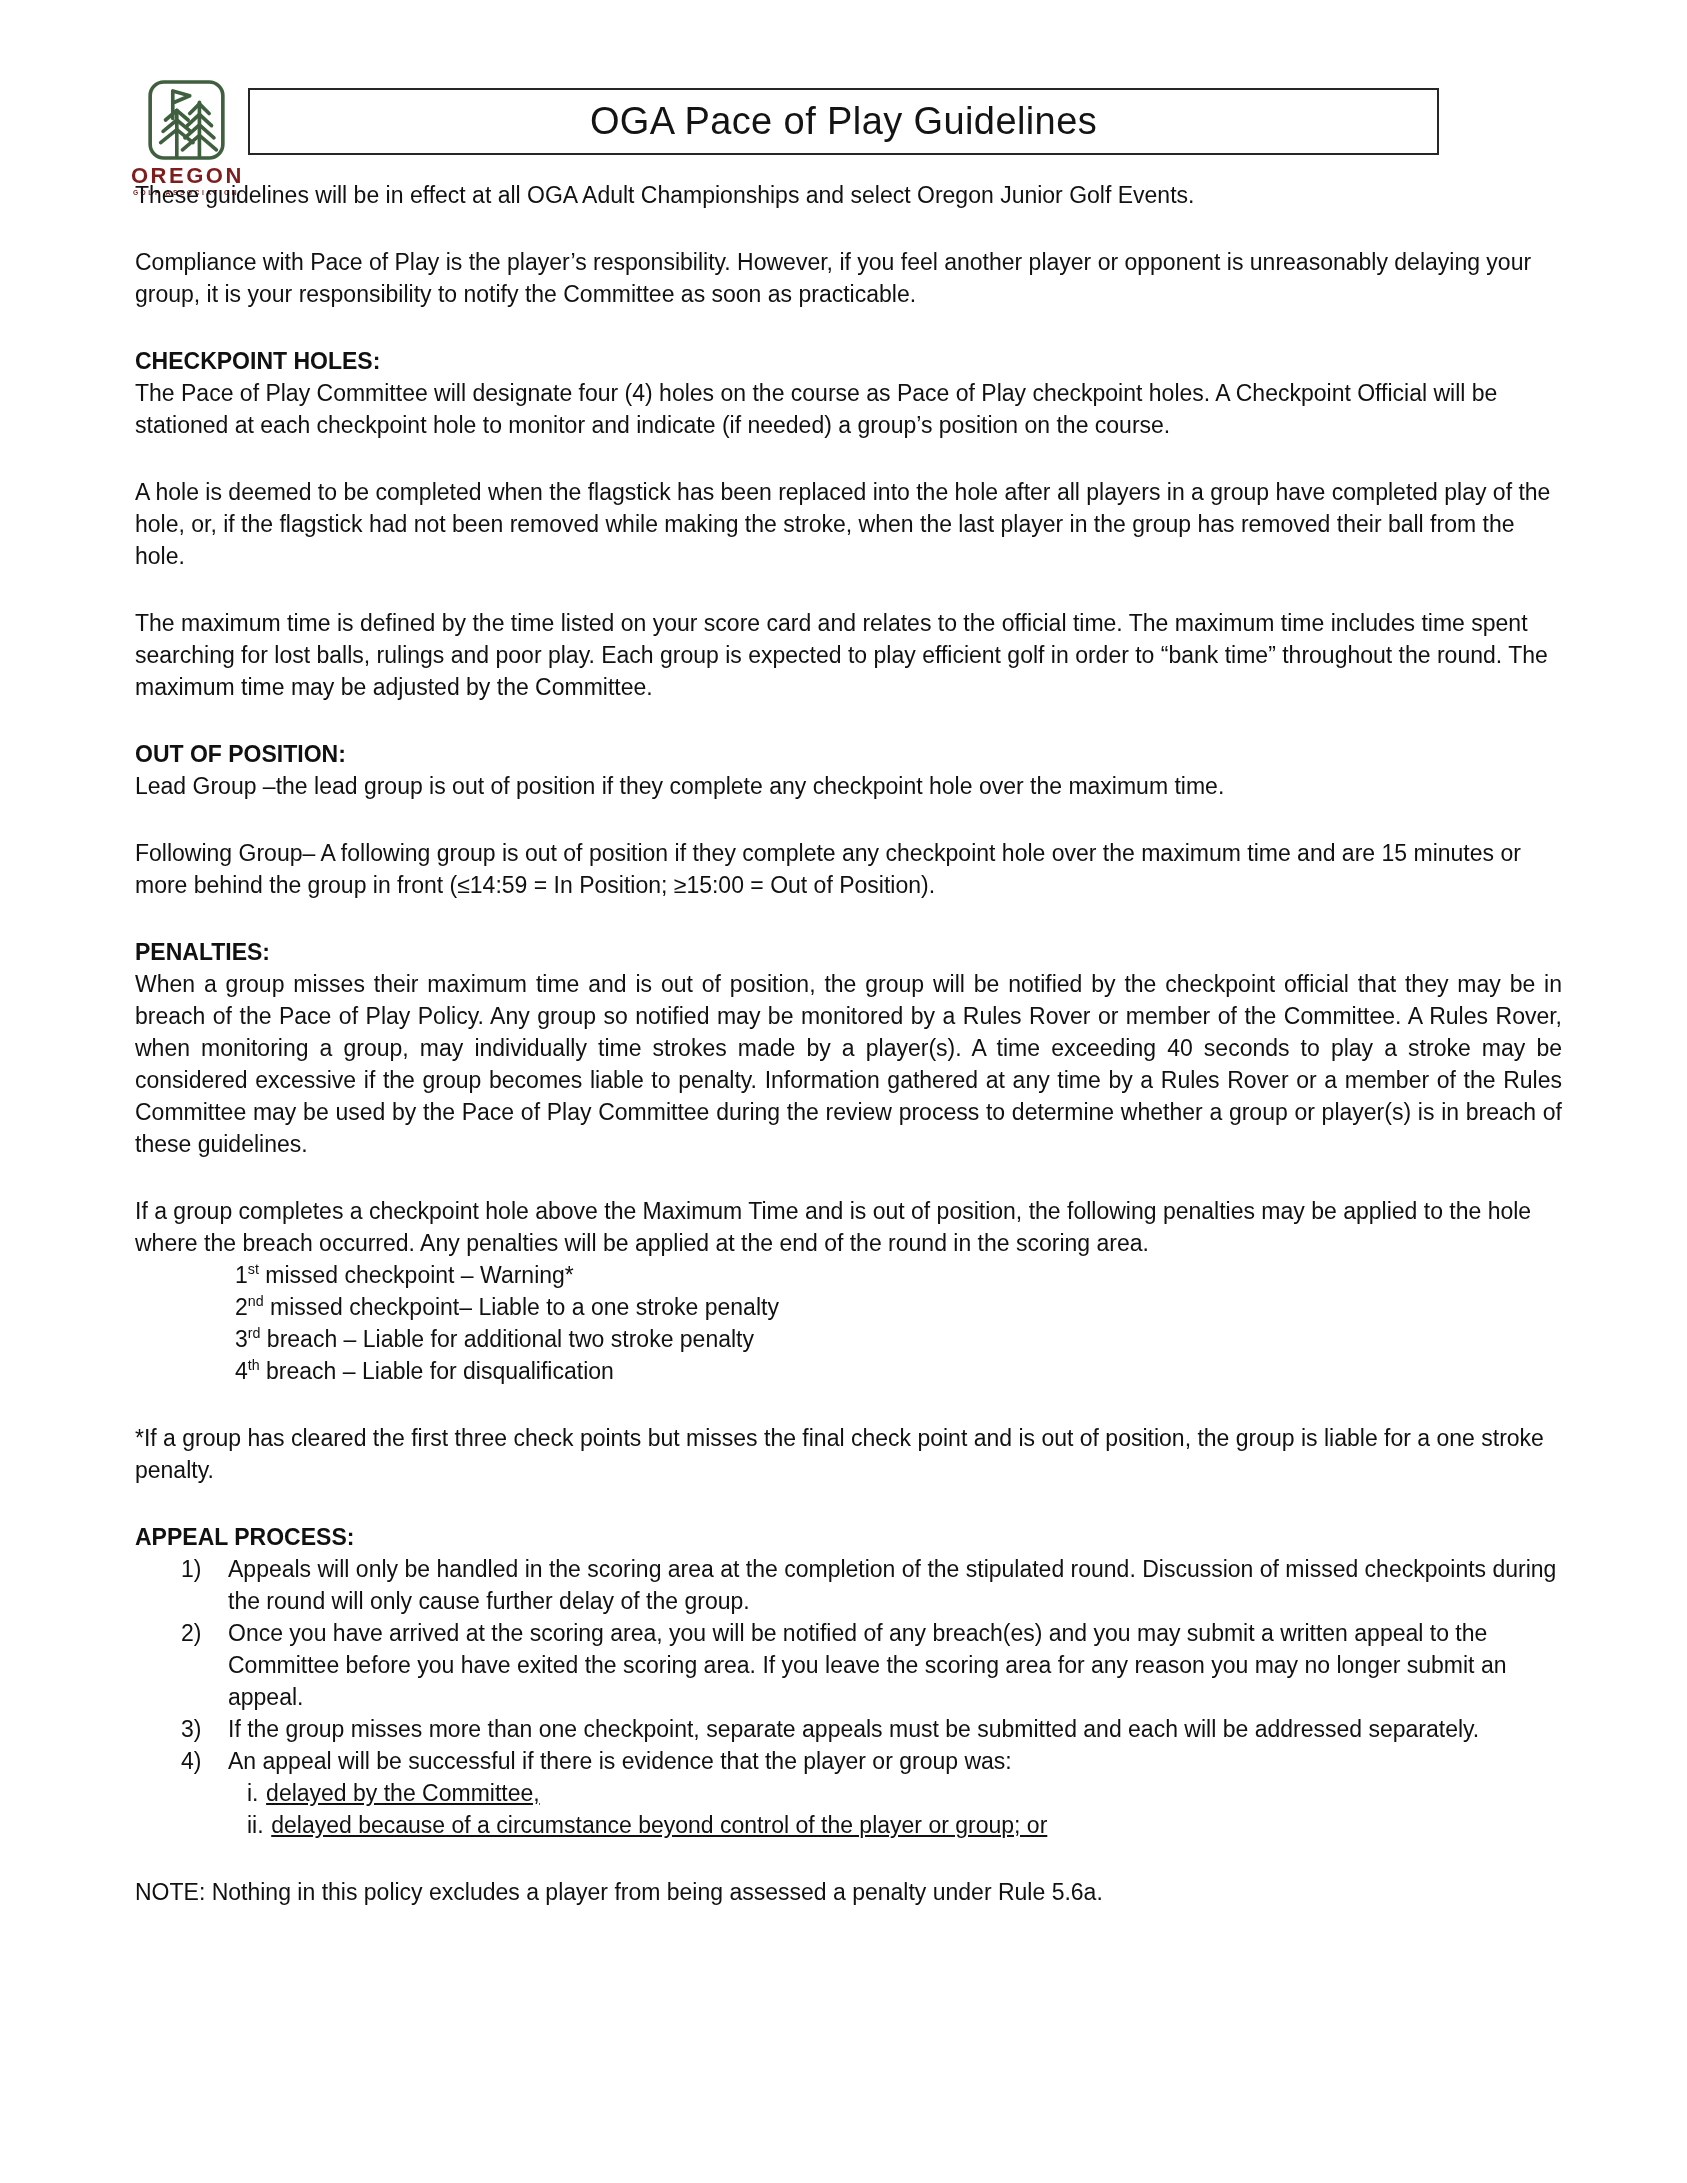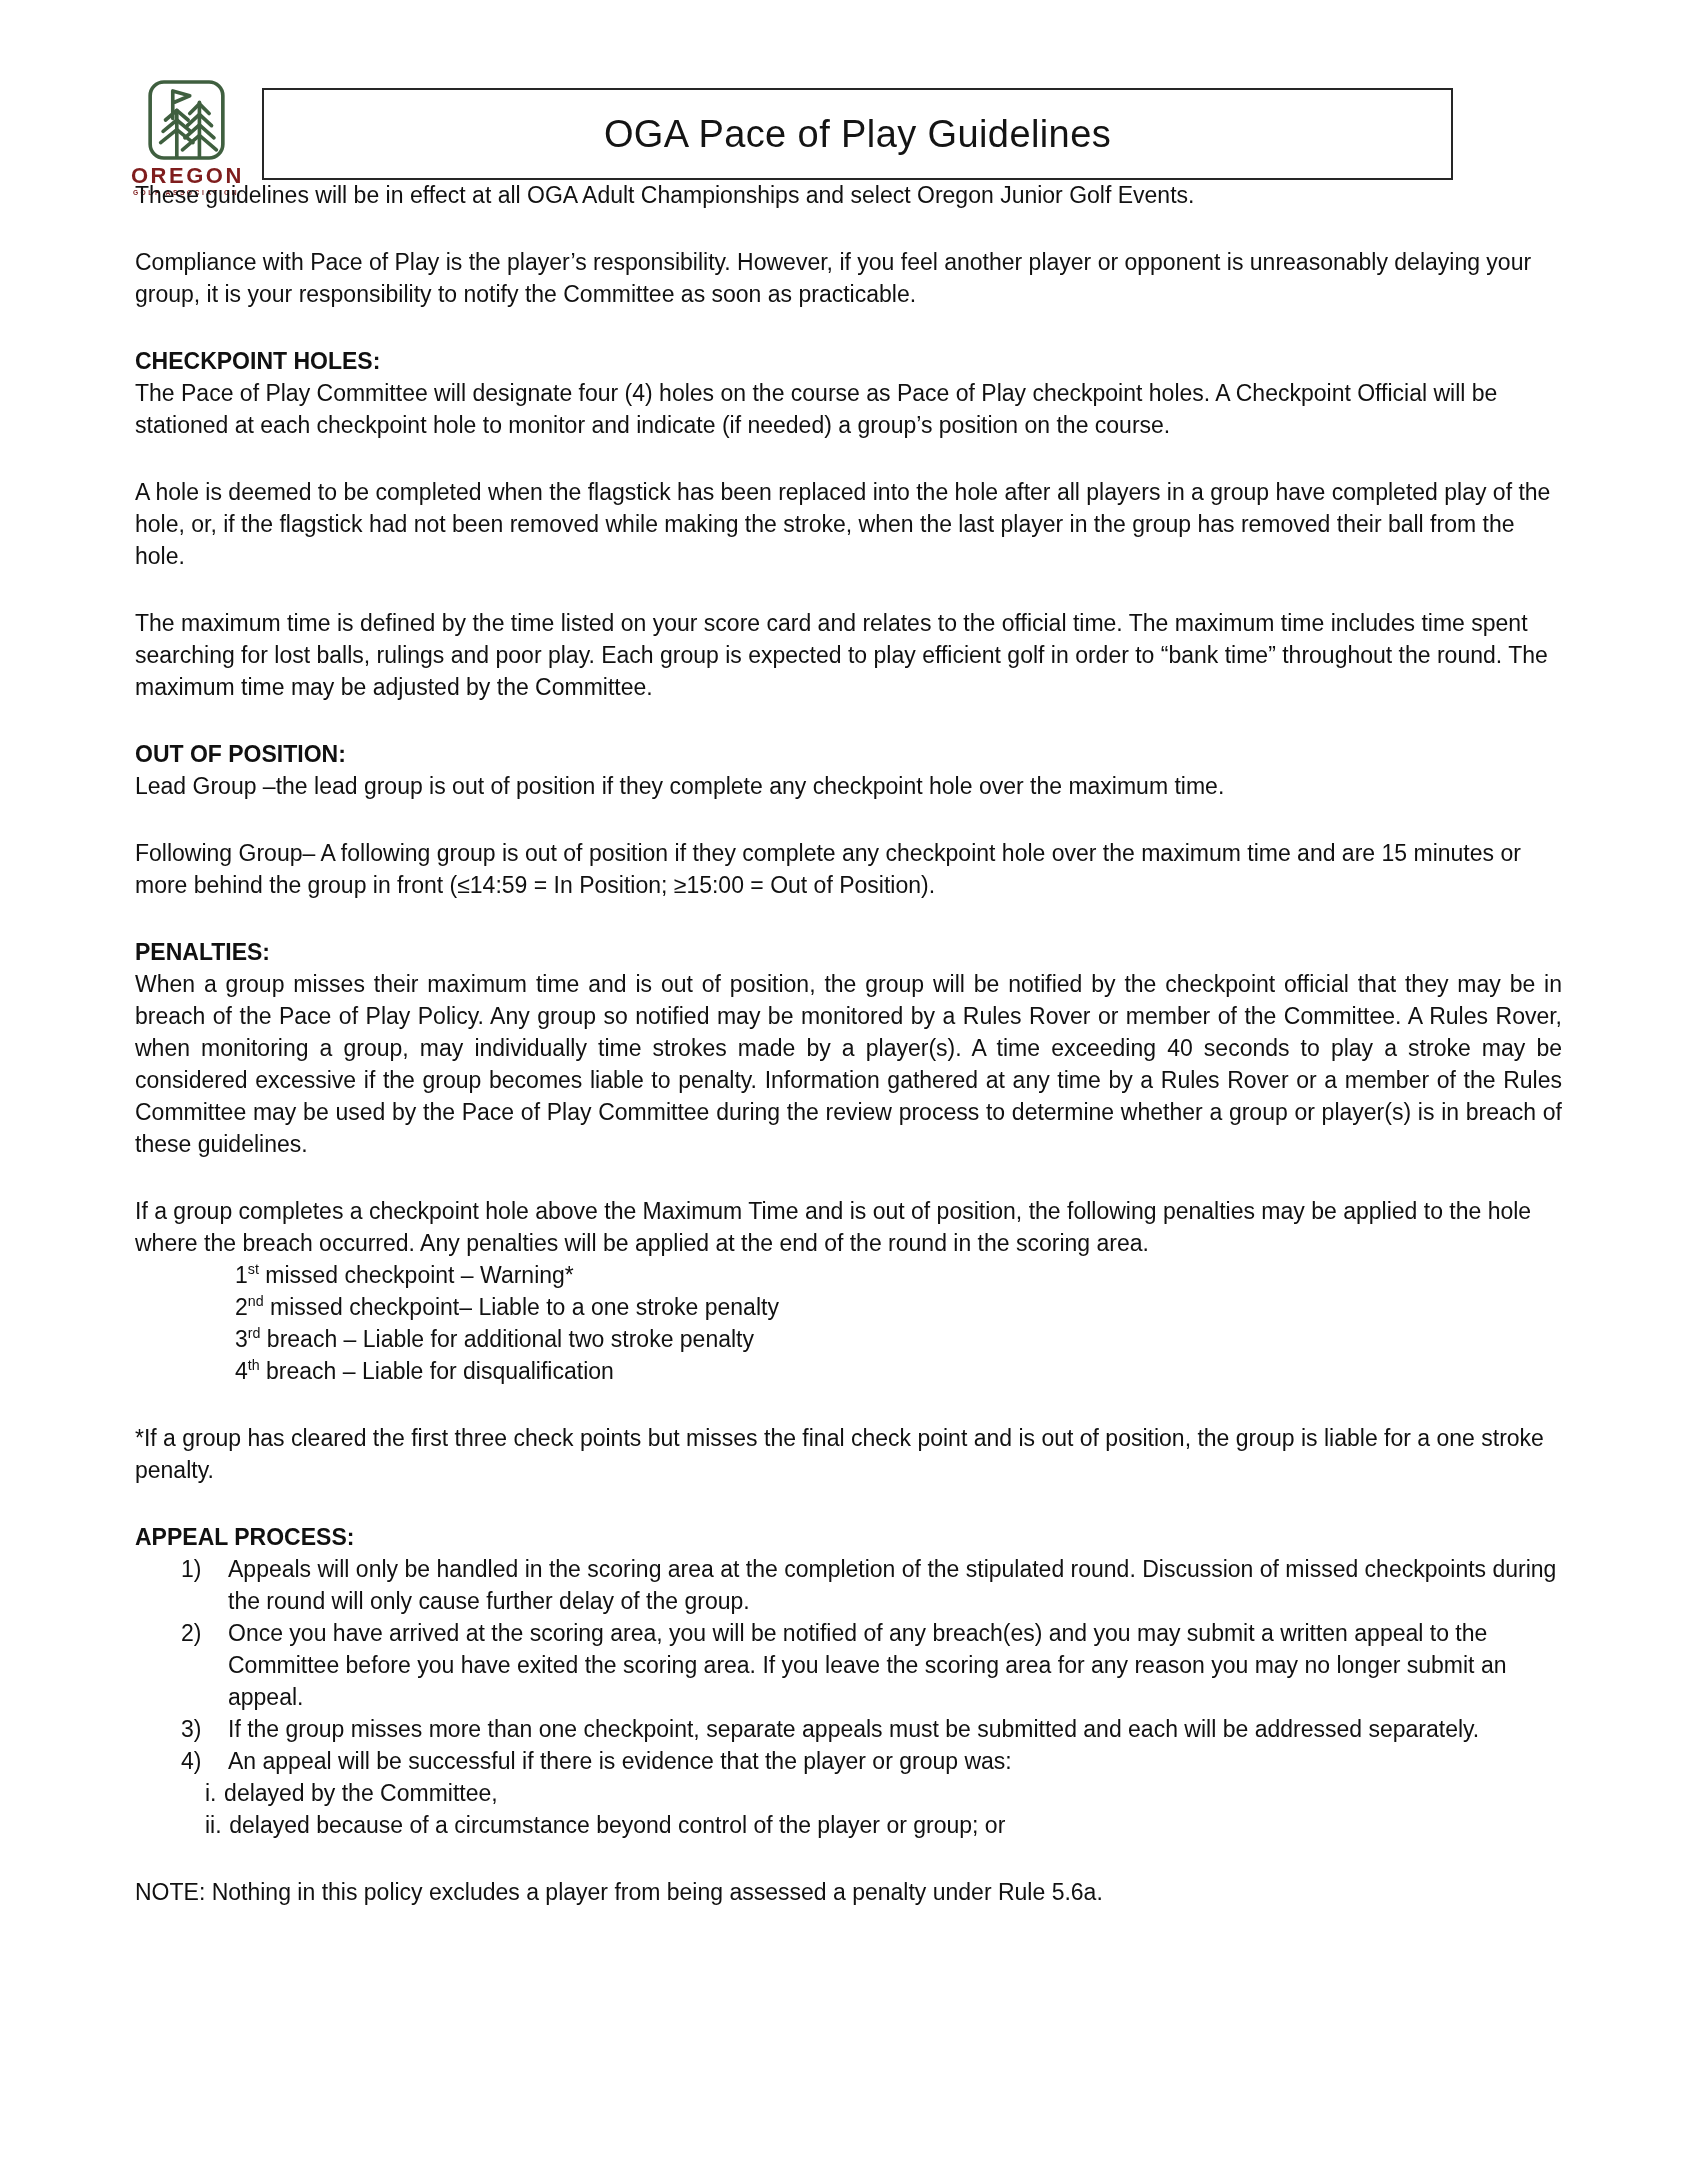--- a/index.html
+++ b/index.html
@@ -31,22 +31,22 @@
   }
   .logo-tagline {
     margin-top: 2.5px;
     font-size: 6.7px;
     font-weight: bold;
     letter-spacing: 2.5px;
     line-height: 1.0;
   }
   .title-box {
     position: absolute;
-    left: 262px; top: 88px;
-    width: 1191px; height: 92px;
+    left: 248px; top: 88px;
+    width: 1191px; height: 67px;
     border: 2.5px solid #262626;
     display: flex;
     align-items: center;
     justify-content: center;
   }
   .title-box .title-text {
     font-size: 38px;
     font-weight: 400;
     color: #141414;
     letter-spacing: 0.4px;
@@ -67,21 +67,21 @@
     font-size: 0.62em;
     vertical-align: super;
     line-height: 0;
   }
   .ladder { margin-bottom: 35px; }
   .ladder-row { padding-left: 100px; }
   .num-list { margin-left: 46px; margin-bottom: 35px; }
   .num-item { display: flex; }
   .num-item .num { flex: 0 0 47px; }
   .num-item .li-text { flex: 1 1 auto; }
-  .sub-item { margin-left: 24px; }
+  .sub-item { margin-left: 66px; text-decoration: underline; }
   .sub-item .rom { display: inline-block; margin-right: 7.6px; }
 </style>
 </head>
 <body>
 
 <div class="page">
 
   <div class="logo">
     <span>
       <svg viewBox="0 0 100 104" width="83" height="84" fill="none" stroke="#3f5f3f" stroke-width="4.5" stroke-linecap="round" stroke-linejoin="round">

